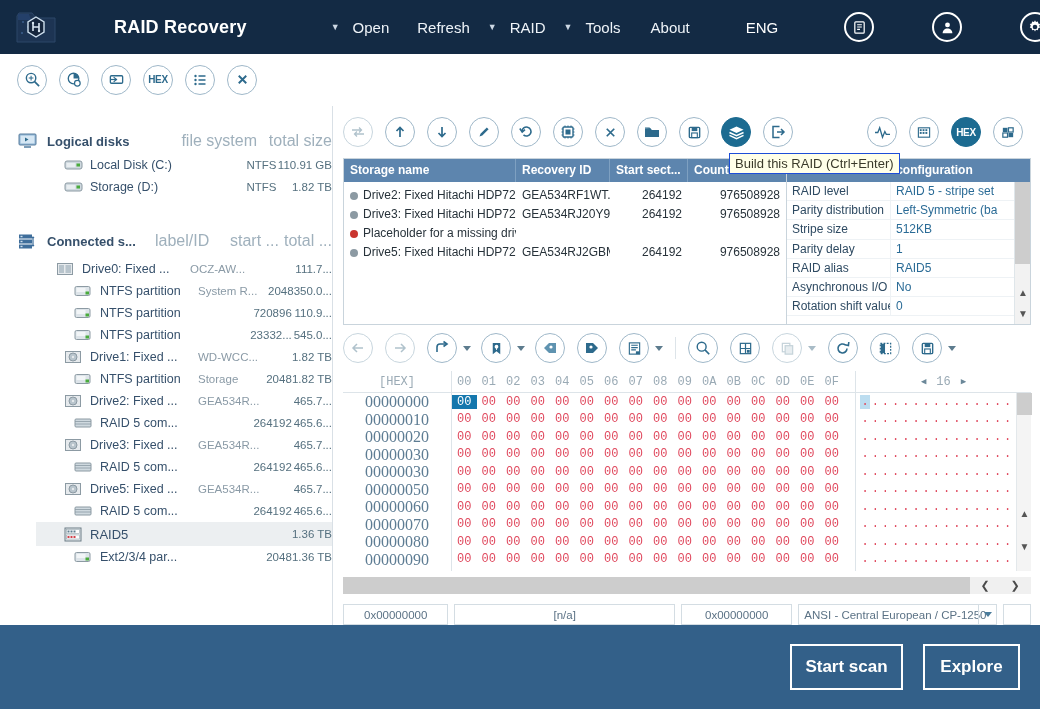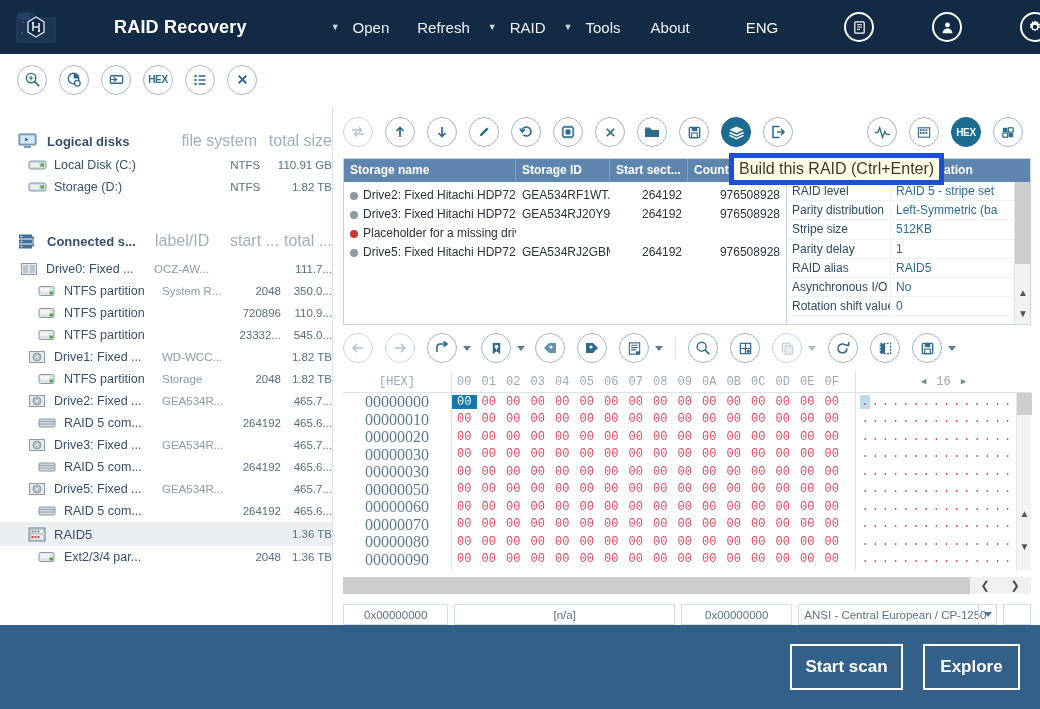--- a/index.html
+++ b/index.html
@@ -74,20 +74,21 @@
   .grp{
     display:flex;align-items:center;height:26px;padding-left:18px;
     font-weight:bold;font-size:13px;color:#36506b;
   }
   .grp .gicon{width:20px;height:17px;margin-right:9px;flex:none;}
   .grp .gname{flex:none;}
   .grp .ghdr{color:#9fb0bc;font-weight:normal;font-size:16px;text-align:right;}
   .row{
     display:flex;align-items:center;height:22px;font-size:12.5px;color:#36506b;
     padding-left:18px;
+    margin-left:36px;
   }
   .row.sel{background:#eceff1;}
   .row .ric{width:19px;height:14px;margin-right:7px;flex:none;}
   .row .rname{flex:none;white-space:nowrap;overflow:hidden;}
   .row .rc{color:#8a9aa6;text-align:right;white-space:nowrap;font-size:11.5px;}
   .row .rc.dark{color:#55707f;}
 
   .ind1{padding-left:28px;}
   .ind2{padding-left:38px;}
 
@@ -142,22 +143,22 @@
   .cfgrow .dd{width:16px;flex:none;display:flex;align-items:center;justify-content:center;}
   .cfg-scroll{
     position:absolute;right:0;top:23px;width:16px;bottom:0;background:#f2f2f2;
     border-left:1px solid #dfe6ea;
   }
   .cfg-thumb{position:absolute;left:0;top:0;width:16px;height:82px;background:#cdcdcd;}
   .cfg-arrow{position:absolute;left:0;width:16px;height:18px;display:flex;align-items:center;justify-content:center;color:#555;font-size:10px;}
 
   .tooltip{
     position:absolute;left:729px;top:153px;
-    background:#ffffe8;border:5px solid #1d4ed8;
-    font-size:16px;color:#3a3a2a;padding:2px 5px;white-space:nowrap;
+    background:#ffffe8;border:1px solid #1d4ed8;
+    font-size:13px;color:#3a3a2a;padding:2px 5px;white-space:nowrap;
     z-index:50;
   }
 
   
   .hexarea{
     position:absolute;left:0;top:219px;width:707px;height:300px;
   }
   .hextool{height:46px;display:flex;align-items:center;padding-left:10px;}
   .hexview{
     position:absolute;left:10px;top:46px;width:688px;height:200px;
@@ -666,21 +667,21 @@
           <rect x="2.5" y="8.5" width="5" height="4.5" fill="none" stroke="#2d6a8c" stroke-width="1.3"></rect>
           <rect x="8.5" y="8.5" width="5" height="4.5" fill="#2d6a8c"></rect>
         </svg>
     </div>
   </div>
 
   <div class="storage-wrap">
     <div class="stbl">
       <div class="sthead">
         <div class="c-name">Storage name</div>
-        <div class="c-id">Storage ID</div>
+        <div class="c-id">Recovery ID</div>
         <div class="c-start">Start sect...</div>
         <div class="c-count">Count sect...</div>
       </div>
       <div class="strow" style="margin-top:3px;">
         <div class="c-name"><span class="dot" style="background:#8c9aa3"></span><span>Drive2: Fixed Hitachi HDP7250...</span></div>
         <div class="c-id">GEA534RF1WT...</div>
         <div class="c-start num">264192</div>
         <div class="c-count num">976508928</div>
       </div>
       <div class="strow">

